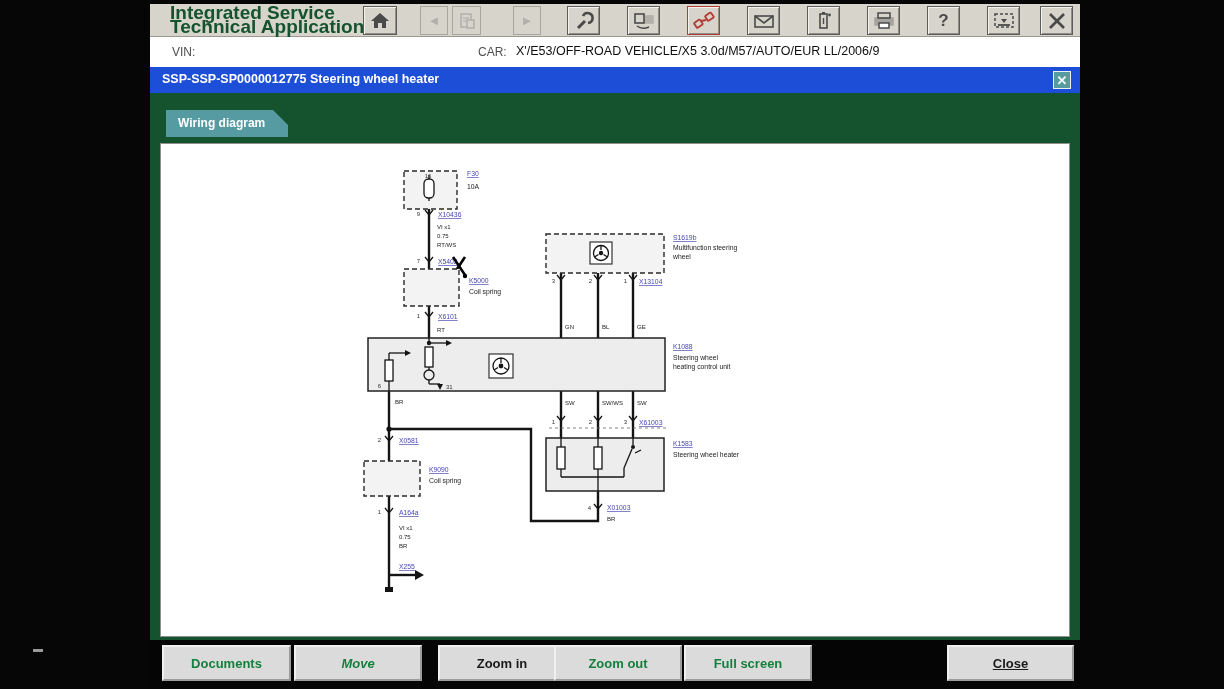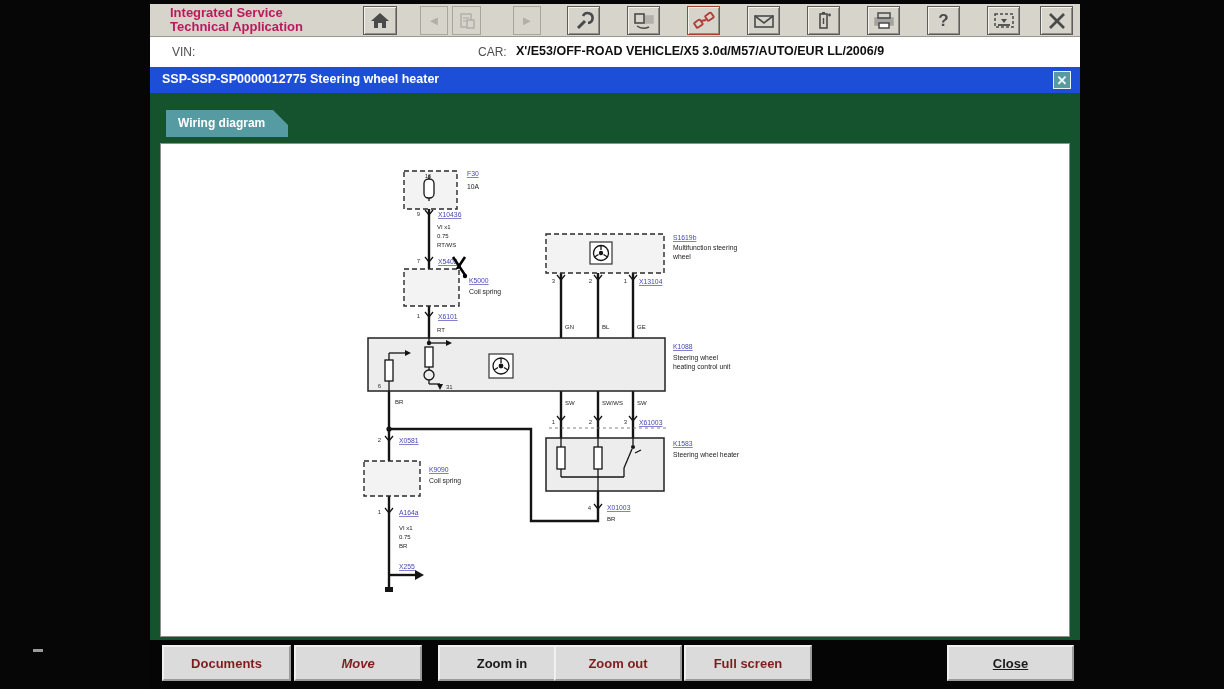--- a/index.html
+++ b/index.html
@@ -4,56 +4,56 @@
 <style>
   * { margin:0; padding:0; box-sizing:border-box; }
   html,body { width:1224px; height:689px; background:#060606; overflow:hidden;
               font-family:"Liberation Sans", sans-serif; }
   #screen { position:relative; width:1224px; height:689px; background:#060606; }
   #appwin { position:absolute; left:150px; top:0; width:930px; height:689px; background:#050505; }
 
   
   .toolbar { position:absolute; left:0; top:4px; width:930px; height:33px;
              background:#d7d4cc; border-bottom:1px solid #9a9890; }
-  .app-title { position:absolute; left:20px; top:2px; font-size:13px; font-weight:bold;
-               color:#be185d; line-height:14px; letter-spacing:0px; }
+  .app-title { position:absolute; left:20px; top:2px; font-size:19px; font-weight:bold;
+               color:#14532d; line-height:14px; letter-spacing:0px; }
   .tb-btn { position:absolute; top:2px; height:29px; background:#d7d4cc;
             border:1px solid #5c5c5c; box-shadow:inset 1px 1px 0 #f4f2ec, inset -1px -1px 0 #8f8d86;
             display:flex; align-items:center; justify-content:center; }
   .tb-btn.dis { border-color:#a9a6a0; box-shadow:none; color:#b2afa8; }
   .tb-btn.red { border-color:#b23b35; }
   .tb-glyph { font-size:13px; color:#6e6b64; }
   .tb-help { font-size:17px; font-weight:bold; color:#4a4a4a; }
 
   
   .vinrow { position:absolute; left:0; top:37px; width:930px; height:30px; background:#ffffff; }
   .vin-label { position:absolute; left:22px; top:8px; font-size:12px; color:#4f4f4f; }
   .car-label { position:absolute; left:328px; top:8px; font-size:12px; color:#4f4f4f; }
-  .car-value { position:absolute; left:366px; top:7px; font-size:12.5px; font-weight:bold; color:#101010; }
+  .car-value { position:absolute; left:366px; top:7px; font-size:12.5px; font-weight:normal; color:#101010; }
 
   
   .doc-titlebar { position:absolute; left:0; top:67px; width:930px; height:26px; background:#1d4ed8; }
   .doc-title { position:absolute; left:12px; top:5px; color:#ffffff; font-size:12.5px; font-weight:bold; }
   .doc-close { position:absolute; right:9px; top:4px; width:18px; height:18px;
                border:1px solid #e9f1f1; color:#f2f7f7; font-size:13px; font-weight:bold;
                display:flex; align-items:center; justify-content:center; background:#569aa2; cursor:default; }
 
   
   .content { position:absolute; left:0; top:93px; width:930px; height:547px; background:#14532d; }
   .tab { position:absolute; left:16px; top:17px; width:122px; height:27px; background:#569aa2;
          color:#fff; font-size:12px; font-weight:bold; line-height:27px; padding-left:12px;
          clip-path:polygon(0 0, calc(100% - 15px) 0, 100% 15px, 100% 100%, 0 100%); }
   .canvas { position:absolute; left:10px; top:50px; width:910px; height:494px;
             border:1px solid #8f8f8f; background:#ffffff; }
 
   
   .fbtn { position:absolute; top:645px; height:36px; background:#dbdbdb;
           border:2px outset #f0f0f0; font-size:13px; font-weight:bold; color:#1a1a1a;
           display:flex; align-items:center; justify-content:center; }
-  .fbtn.dis { color:#7f1d1d; }
+  .fbtn.dis { color:#15803d; }
   .dash { position:absolute; left:33px; top:649px; width:10px; height:3px; background:#9a9a9a; }
 
   
   svg text { font-family:"Liberation Sans", sans-serif; }
   .dl { fill:#4646b4; font-size:6.8px; text-decoration:underline; }
   .dt { fill:#1c1c1c; font-size:6.8px; }
   .dp { fill:#333333; font-size:6px; }
   .dw { fill:#222222; font-size:6px; }
   .wire { stroke:#141414; stroke-width:2.4; fill:none; }
   .thin { stroke:#141414; stroke-width:1.3; fill:none; }

